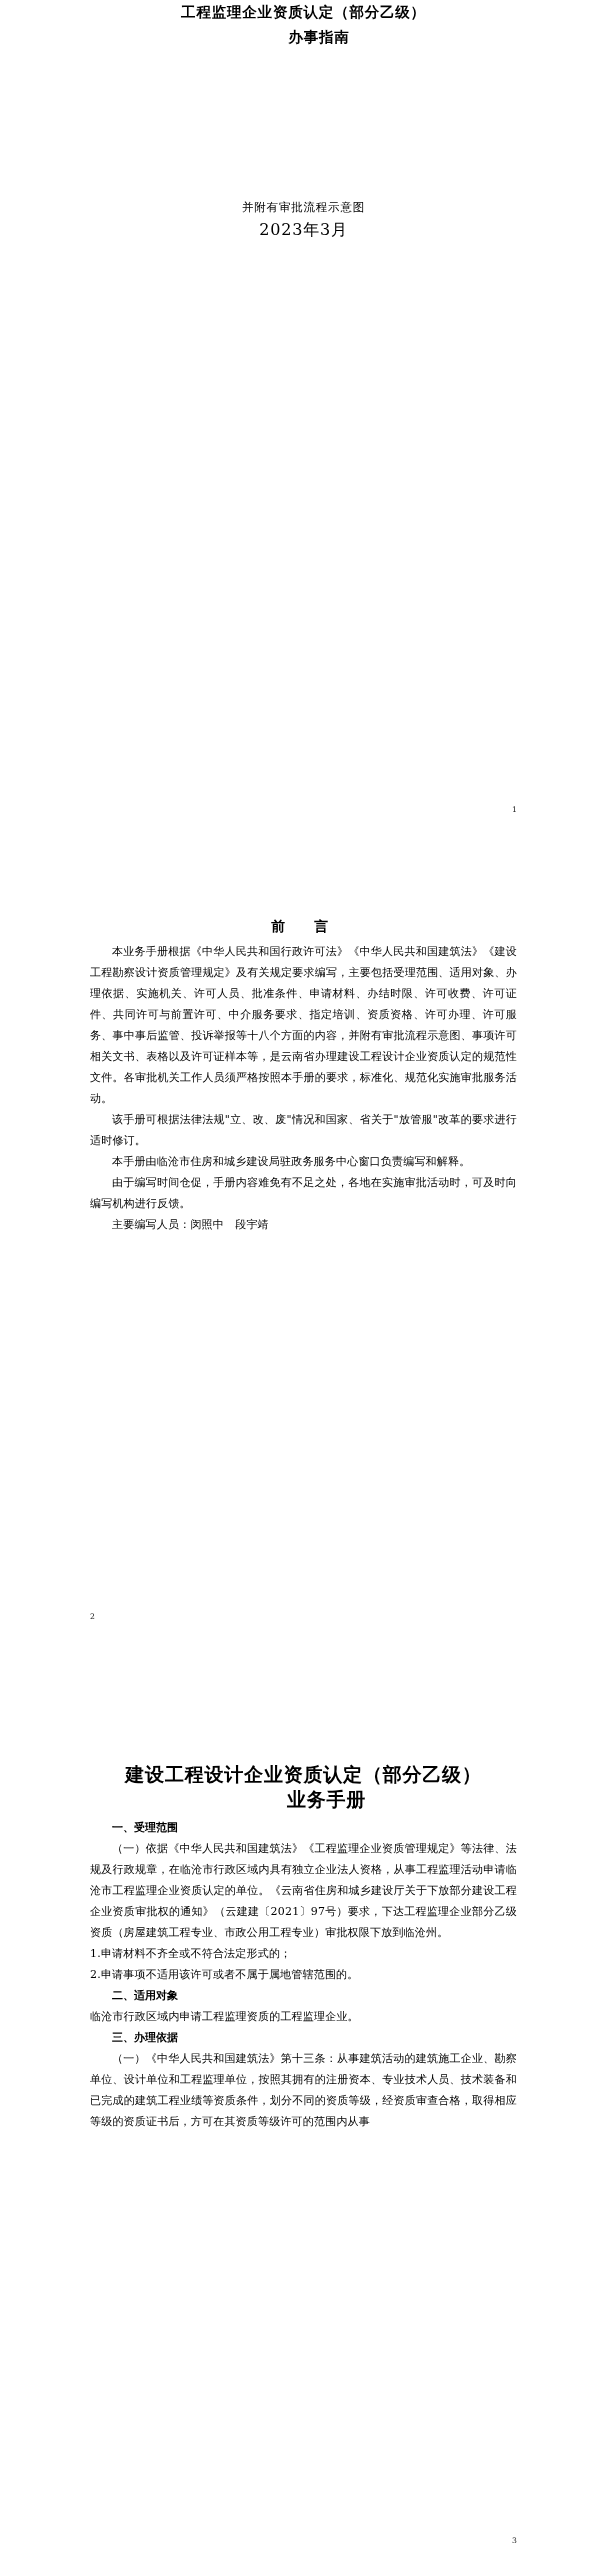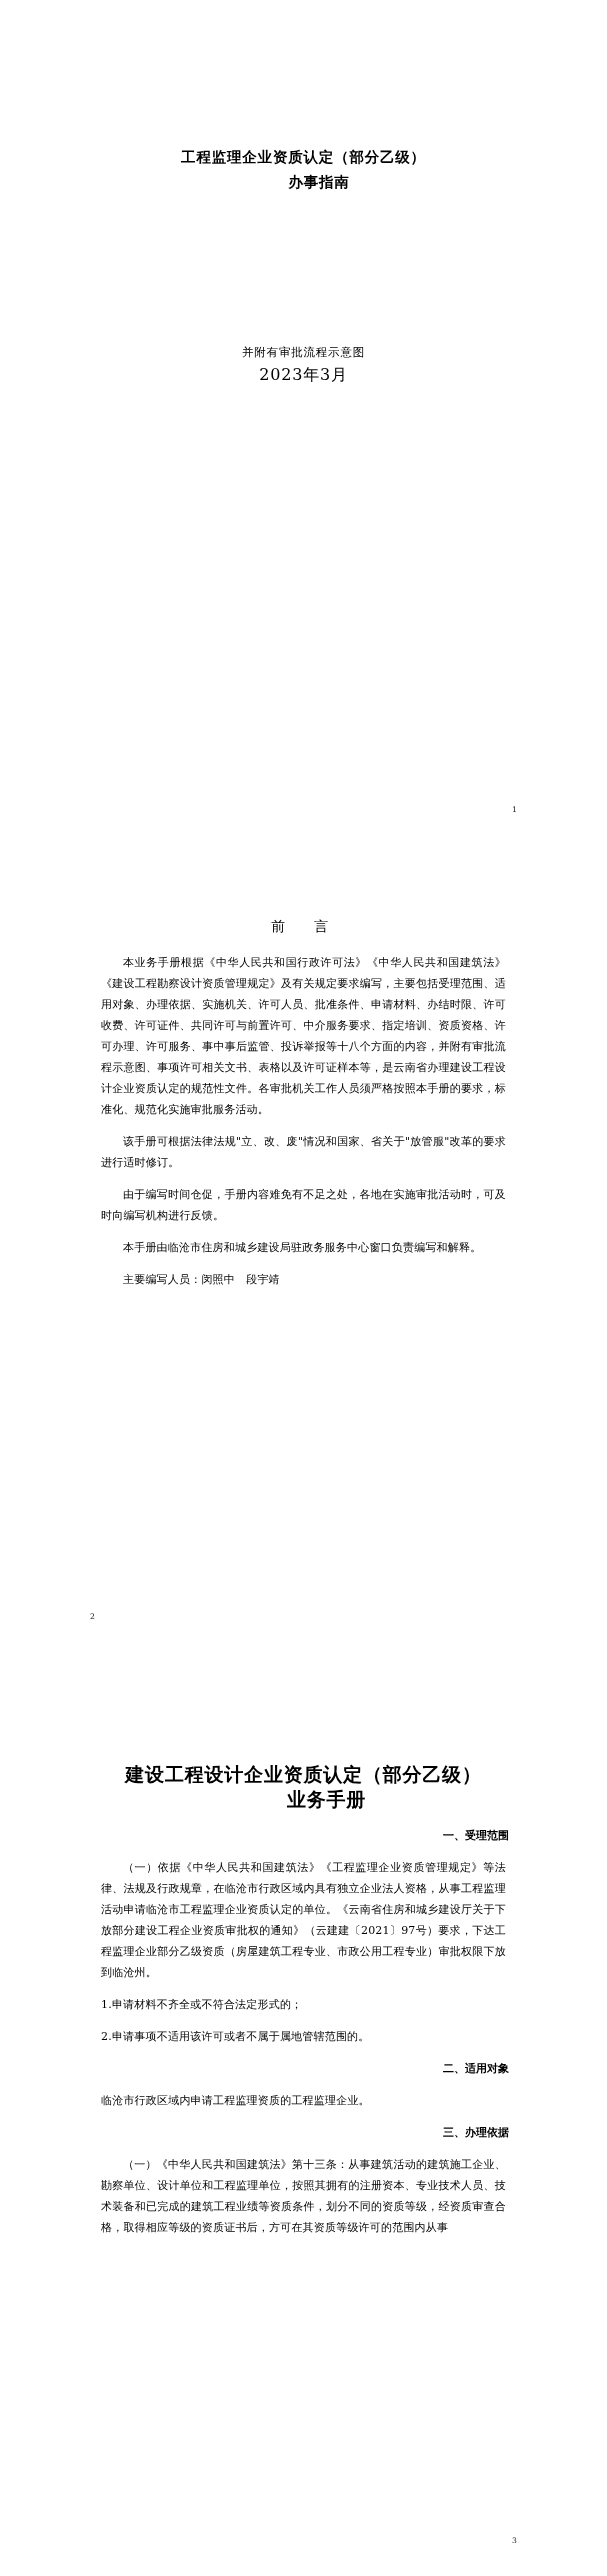--- a/index.html
+++ b/index.html
@@ -27,21 +27,20 @@
     box-sizing: border-box;
   }
 
   
   .cover-title {
     text-align: center;
     font-weight: bold;
     font-size: 14.5px;
     line-height: 24.5px;
     letter-spacing: 0.8px;
-    padding-top: 145px;
   }
   .cover-title .line2 {
     display: block;
     padding-left: 31px;
   }
   .cover-issuer {
     text-align: center;
     font-size: 11.5px;
     line-height: 23px;
     padding-top: 147px;
@@ -62,30 +61,30 @@
   .folio-right {
     right: 90px;
   }
   .folio-left {
     left: 90px;
   }
 
   
   .sec-title {
     text-align: center;
-    font-weight: normal;
+    font-weight: bold;
     font-size: 13.8px;
     letter-spacing: 7.7px;
     padding-top: 60px;
     padding-bottom: 4.6px;
   }
   p.body {
     font-size: 11px;
     line-height: 21px;
-    margin: 11px;
+    margin: 0;
     text-align: justify;
     text-justify: inter-ideograph;
     text-indent: 2em;
     letter-spacing: 0.2px;
   }
 
   
   .manual-title {
     text-align: center;
     font-weight: bold;
@@ -95,24 +94,23 @@
     padding-top: 46px;
     padding-bottom: 4.6px;
   }
   .manual-title .line2 {
     display: block;
     padding-left: 46px;
   }
   p.heading {
     font-size: 11px;
     line-height: 21px;
-    margin: 8px;
+    margin: 0;
     text-indent: 2em;
     font-weight: bold;
-    text-align: right;
   }
   p.noindent {
     text-indent: 0;
   }
 </style>
 </head>
 <body>
 
 <div class="page page-1">
   <div class="inner">
@@ -124,22 +122,22 @@
     <div class="cover-date">2023年3月</div>
   </div>
   <div class="folio folio-right" style="top:805px;">1</div>
 </div>
 
 <div class="page page-2">
   <div class="inner">
     <div class="sec-title">前　言</div>
     <p class="body">本业务手册根据《中华人民共和国行政许可法》《中华人民共和国建筑法》《建设工程勘察设计资质管理规定》及有关规定要求编写，主要包括受理范围、适用对象、办理依据、实施机关、许可人员、批准条件、申请材料、办结时限、许可收费、许可证件、共同许可与前置许可、中介服务要求、指定培训、资质资格、许可办理、许可服务、事中事后监管、投诉举报等十八个方面的内容，并附有审批流程示意图、事项许可相关文书、表格以及许可证样本等，是云南省办理建设工程设计企业资质认定的规范性文件。各审批机关工作人员须严格按照本手册的要求，标准化、规范化实施审批服务活动。</p>
     <p class="body">该手册可根据法律法规"立、改、废"情况和国家、省关于"放管服"改革的要求进行适时修订。</p>
+    <p class="body">本手册由临沧市住房和城乡建设局驻政务服务中心窗口负责编写和解释。</p>
     <p class="body">由于编写时间仓促，手册内容难免有不足之处，各地在实施审批活动时，可及时向编写机构进行反馈。</p>
-    <p class="body">本手册由临沧市住房和城乡建设局驻政务服务中心窗口负责编写和解释。</p>
     <p class="body">主要编写人员：闵照中　段宇靖</p>
   </div>
   <div class="folio folio-left" style="top:754px;">2</div>
 </div>
 
 <div class="page page-3">
   <div class="inner">
     <div class="manual-title">
       <span>建设工程设计企业资质认定（部分乙级）</span>
       <span class="line2">业务手册</span>

